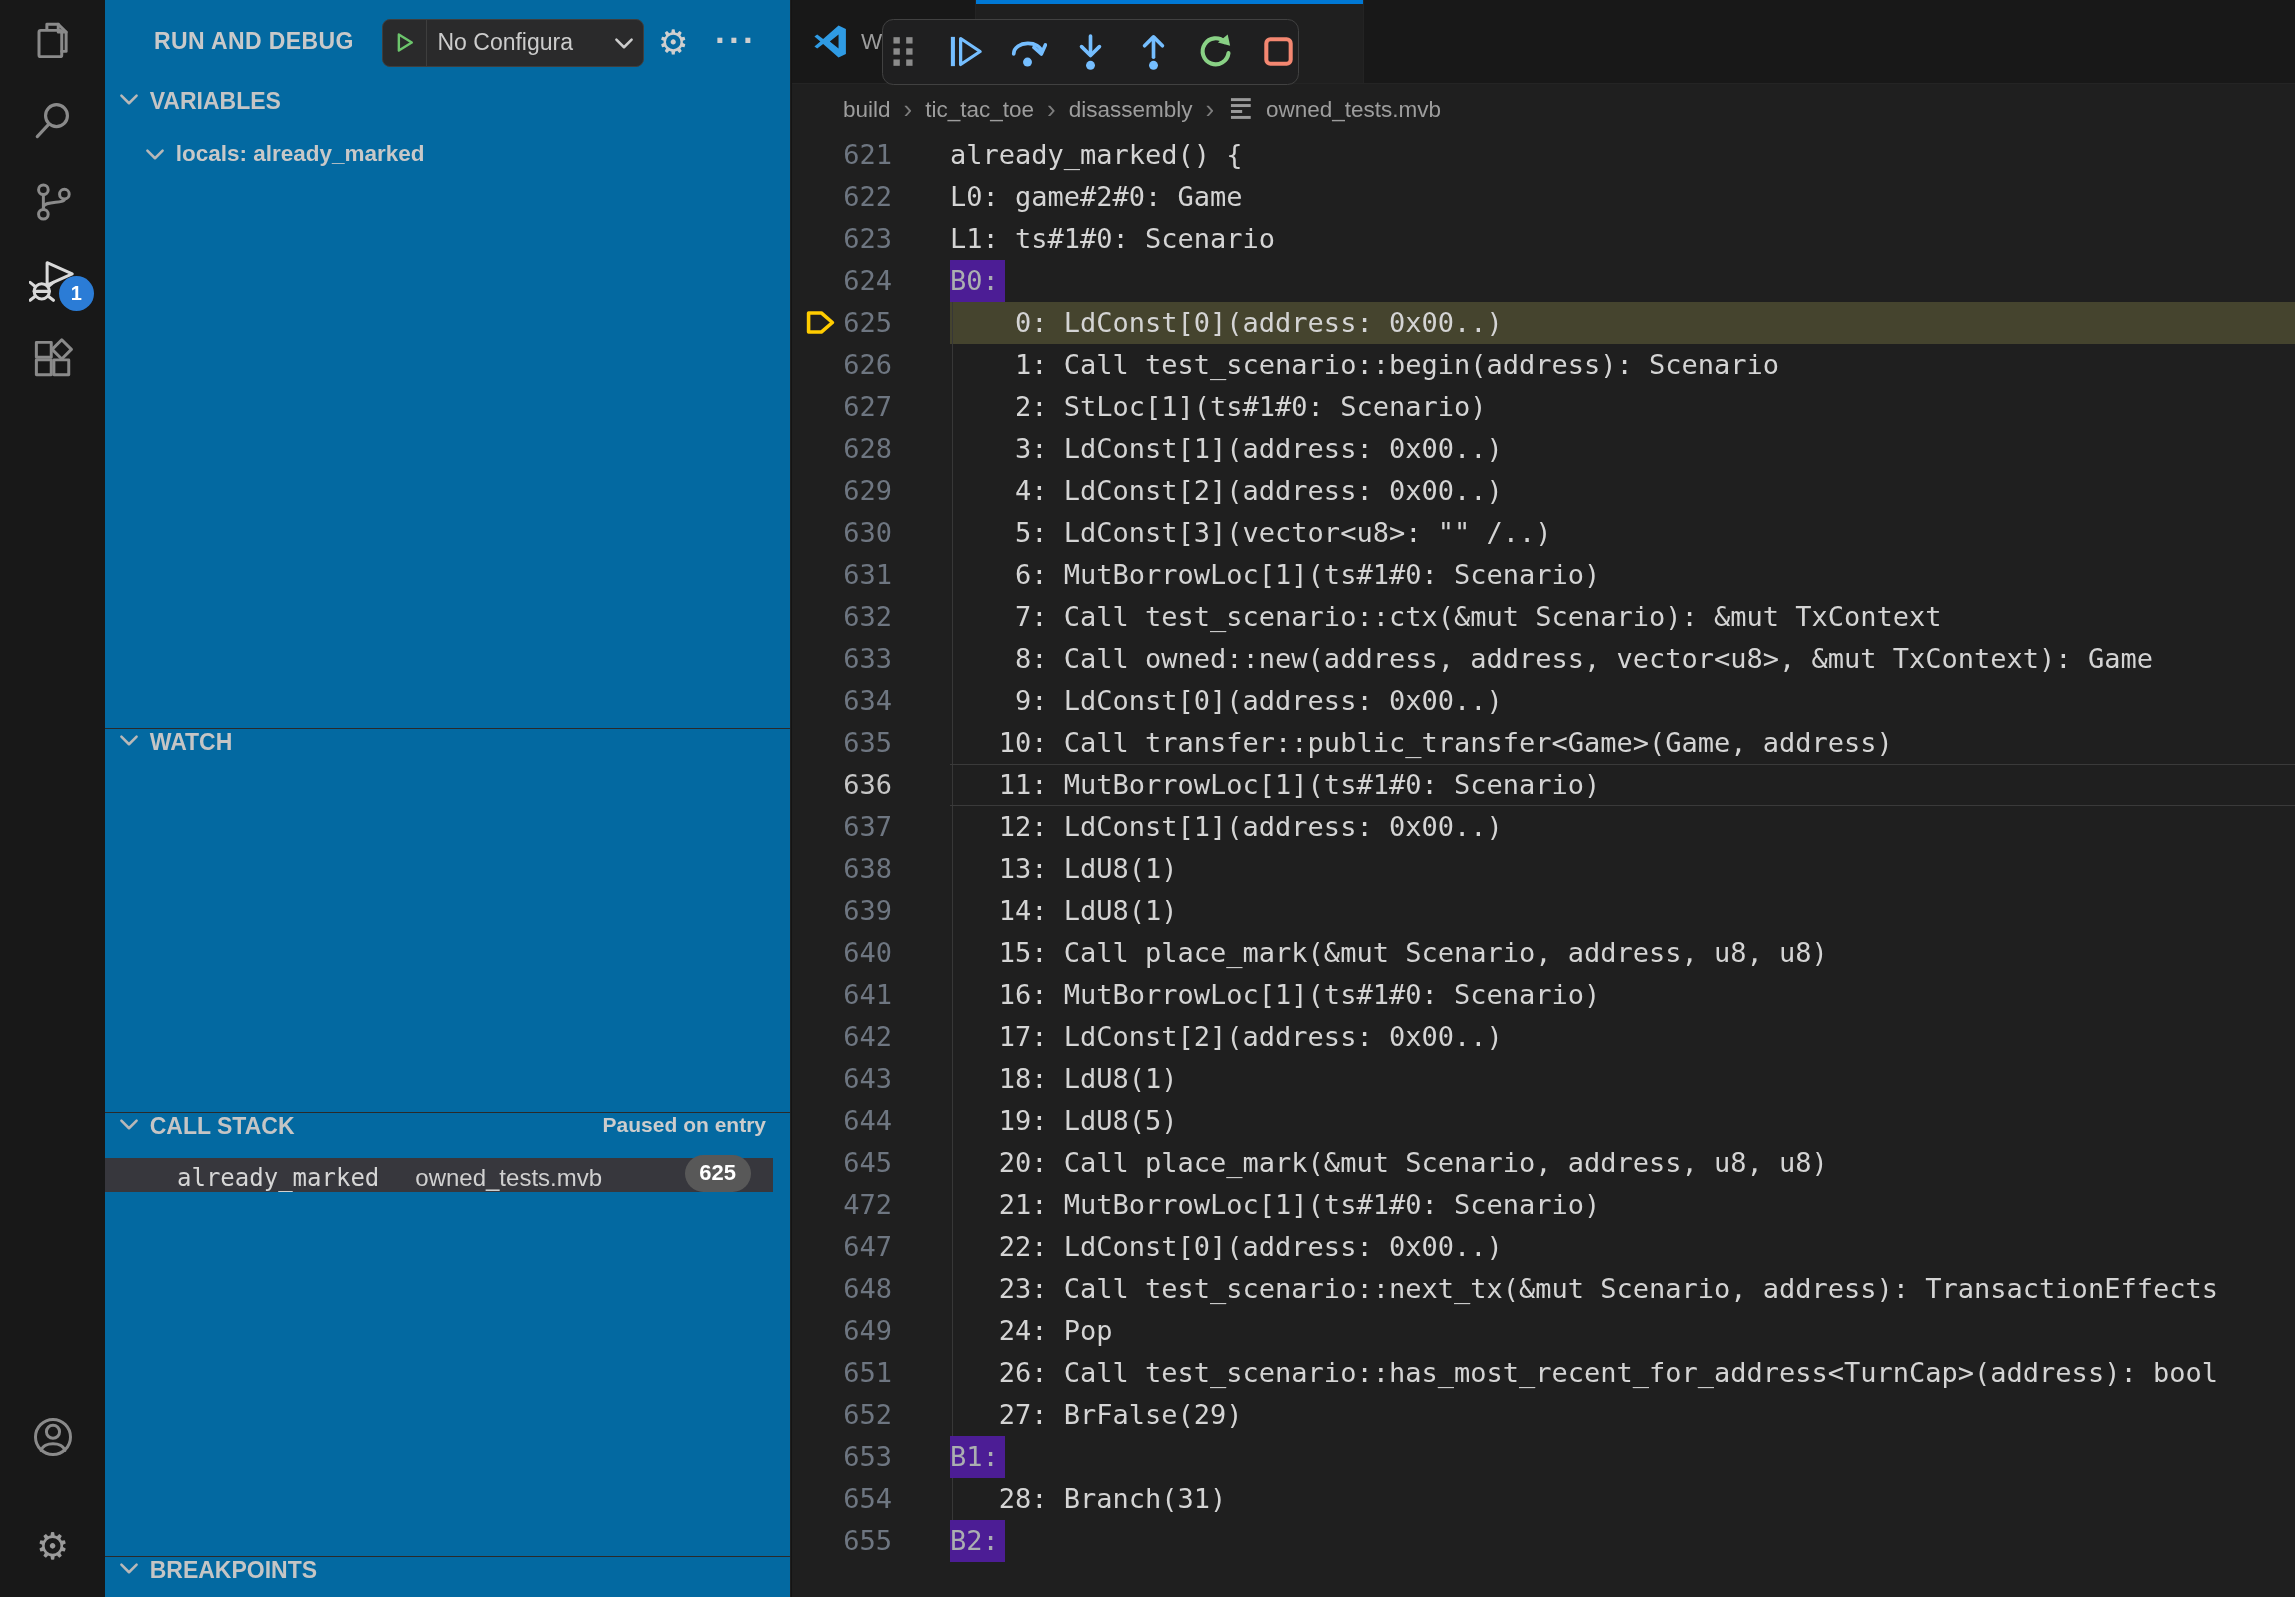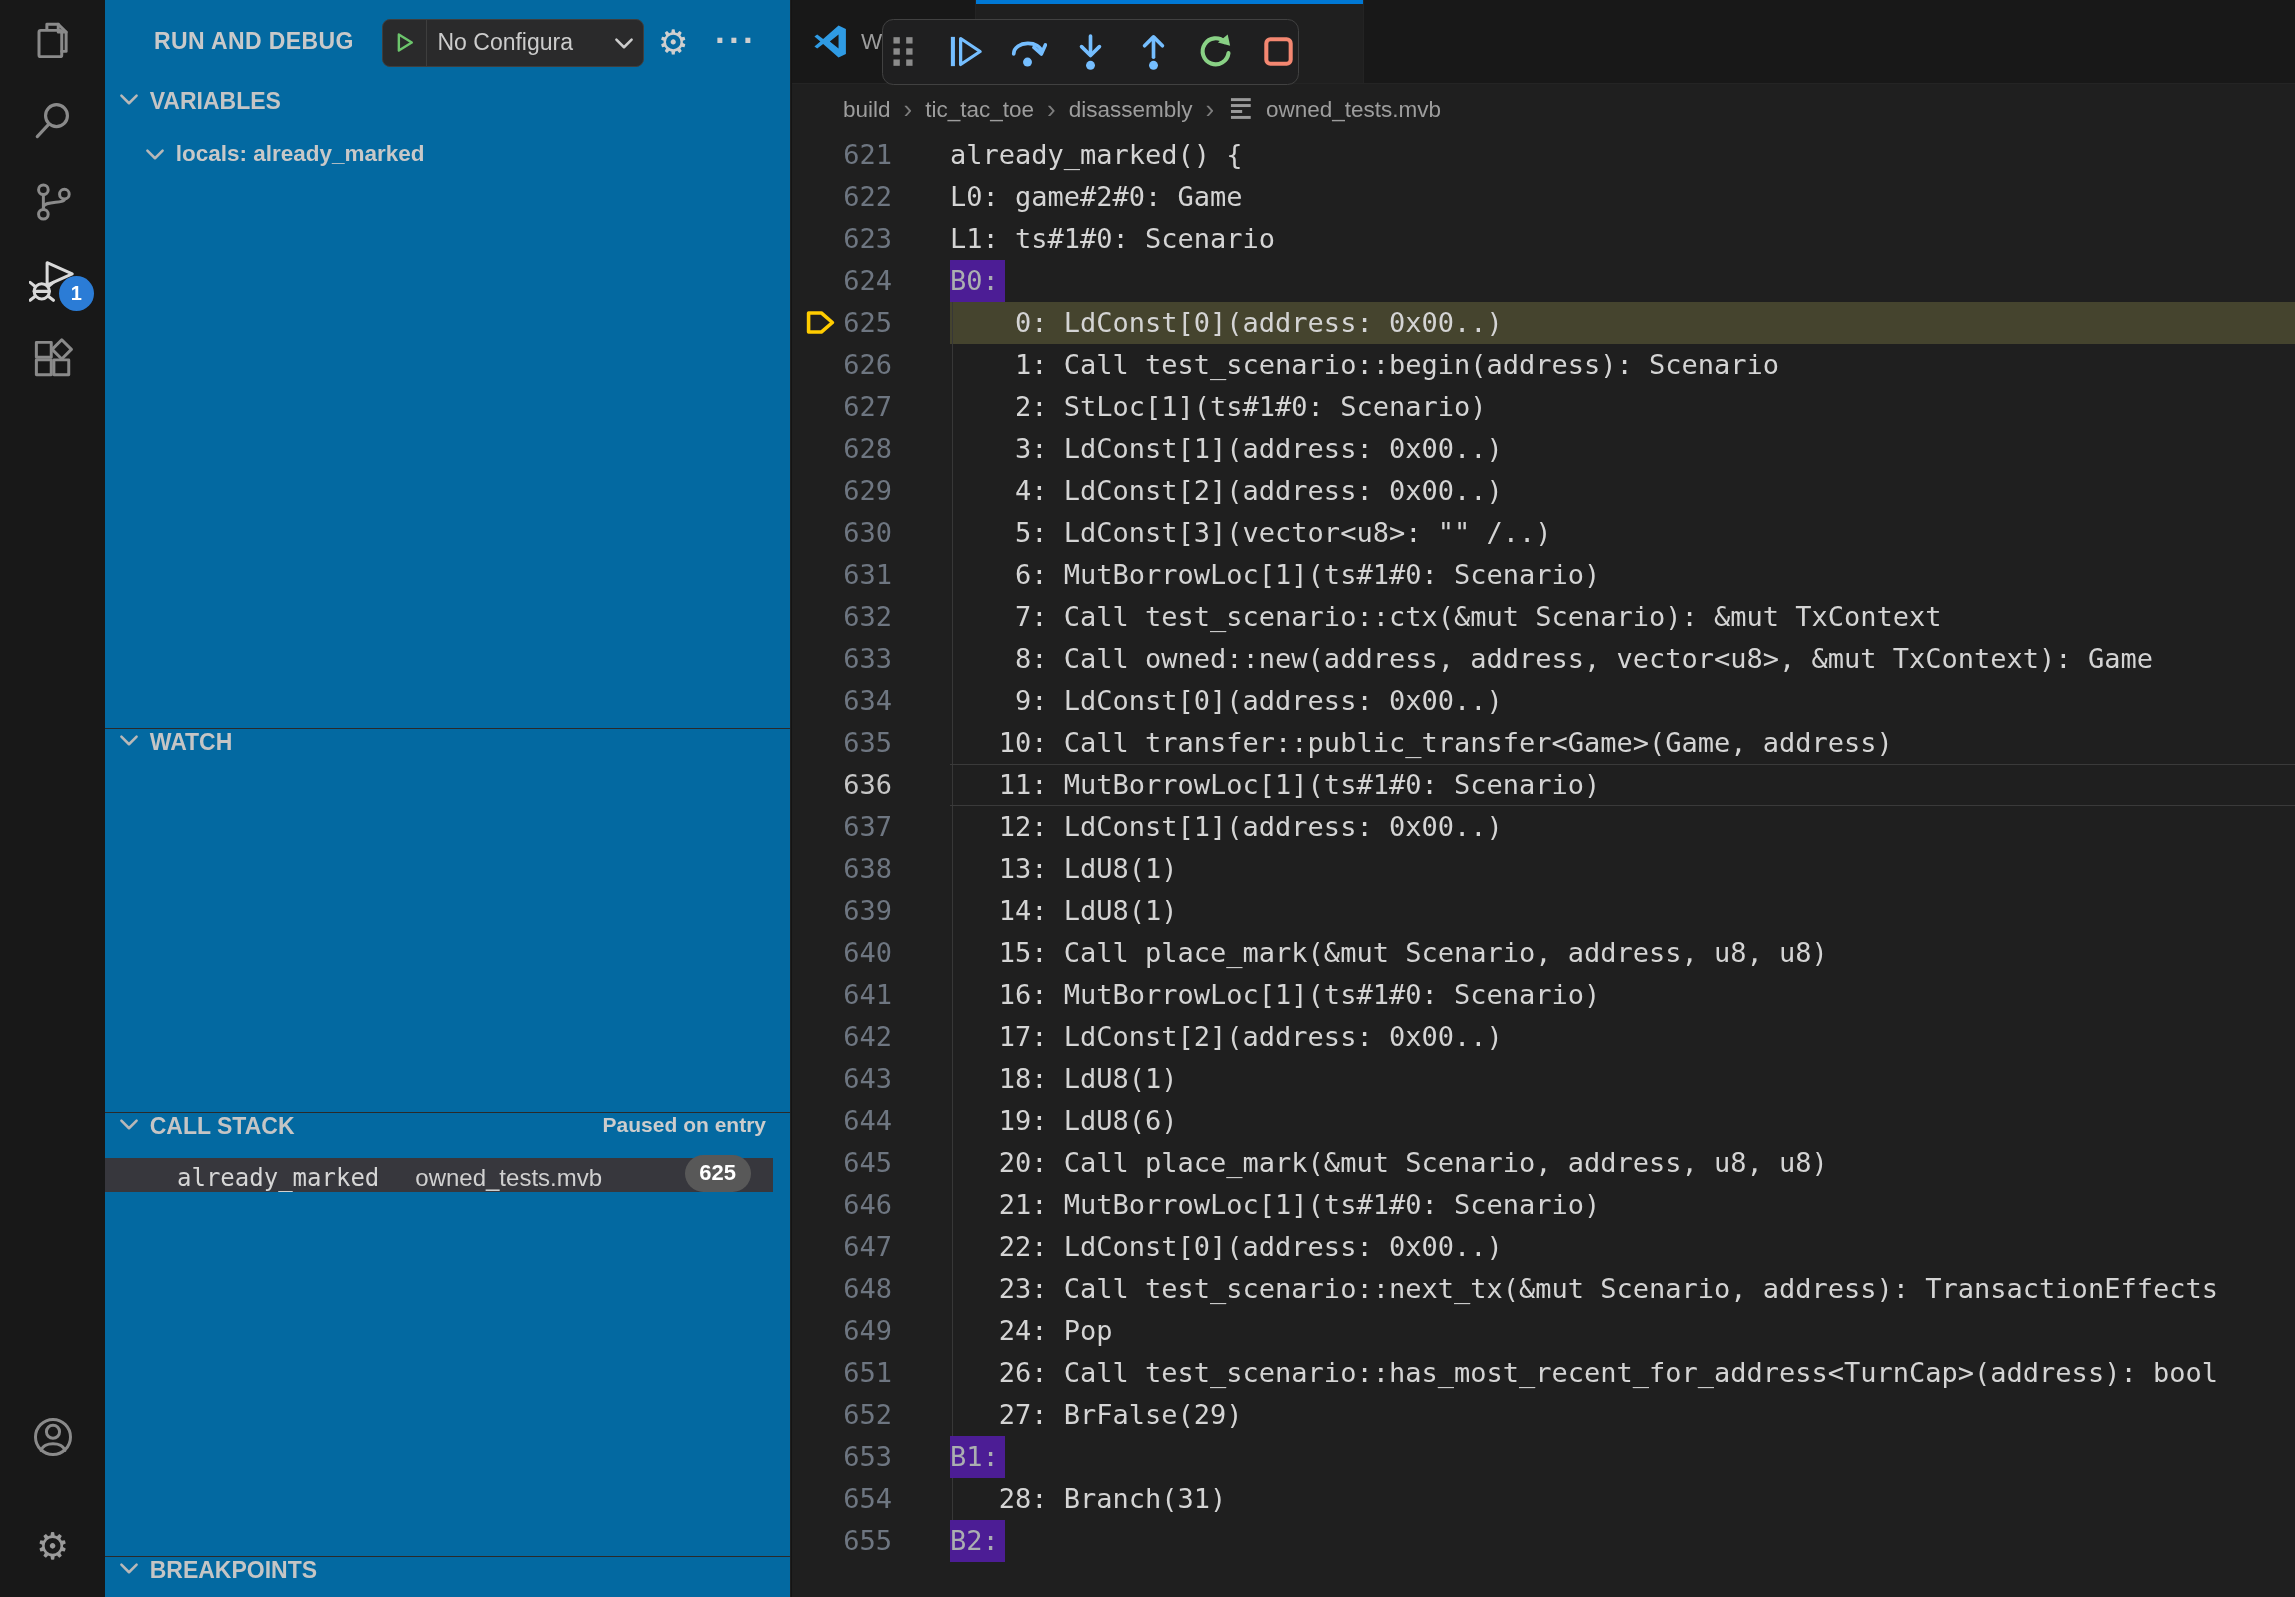--- a/index.html
+++ b/index.html
@@ -374,28 +374,28 @@
         <div class="crow">
           <div class="cgutter"><span>642</span></div>
           <div class="ccontent guide">   17: LdConst[2](address: 0x00..)</div>
         </div>
         <div class="crow">
           <div class="cgutter"><span>643</span></div>
           <div class="ccontent guide">   18: LdU8(1)</div>
         </div>
         <div class="crow">
           <div class="cgutter"><span>644</span></div>
-          <div class="ccontent guide">   19: LdU8(6)</div>
+          <div class="ccontent guide">   19: LdU8(5)</div>
         </div>
         <div class="crow">
           <div class="cgutter"><span>645</span></div>
           <div class="ccontent guide">   20: Call place_mark(&amp;mut Scenario, address, u8, u8)</div>
         </div>
         <div class="crow">
-          <div class="cgutter"><span>646</span></div>
+          <div class="cgutter"><span>472</span></div>
           <div class="ccontent guide">   21: MutBorrowLoc[1](ts#1#0: Scenario)</div>
         </div>
         <div class="crow">
           <div class="cgutter"><span>647</span></div>
           <div class="ccontent guide">   22: LdConst[0](address: 0x00..)</div>
         </div>
         <div class="crow">
           <div class="cgutter"><span>648</span></div>
           <div class="ccontent guide">   23: Call test_scenario::next_tx(&amp;mut Scenario, address): TransactionEffects</div>
         </div>

